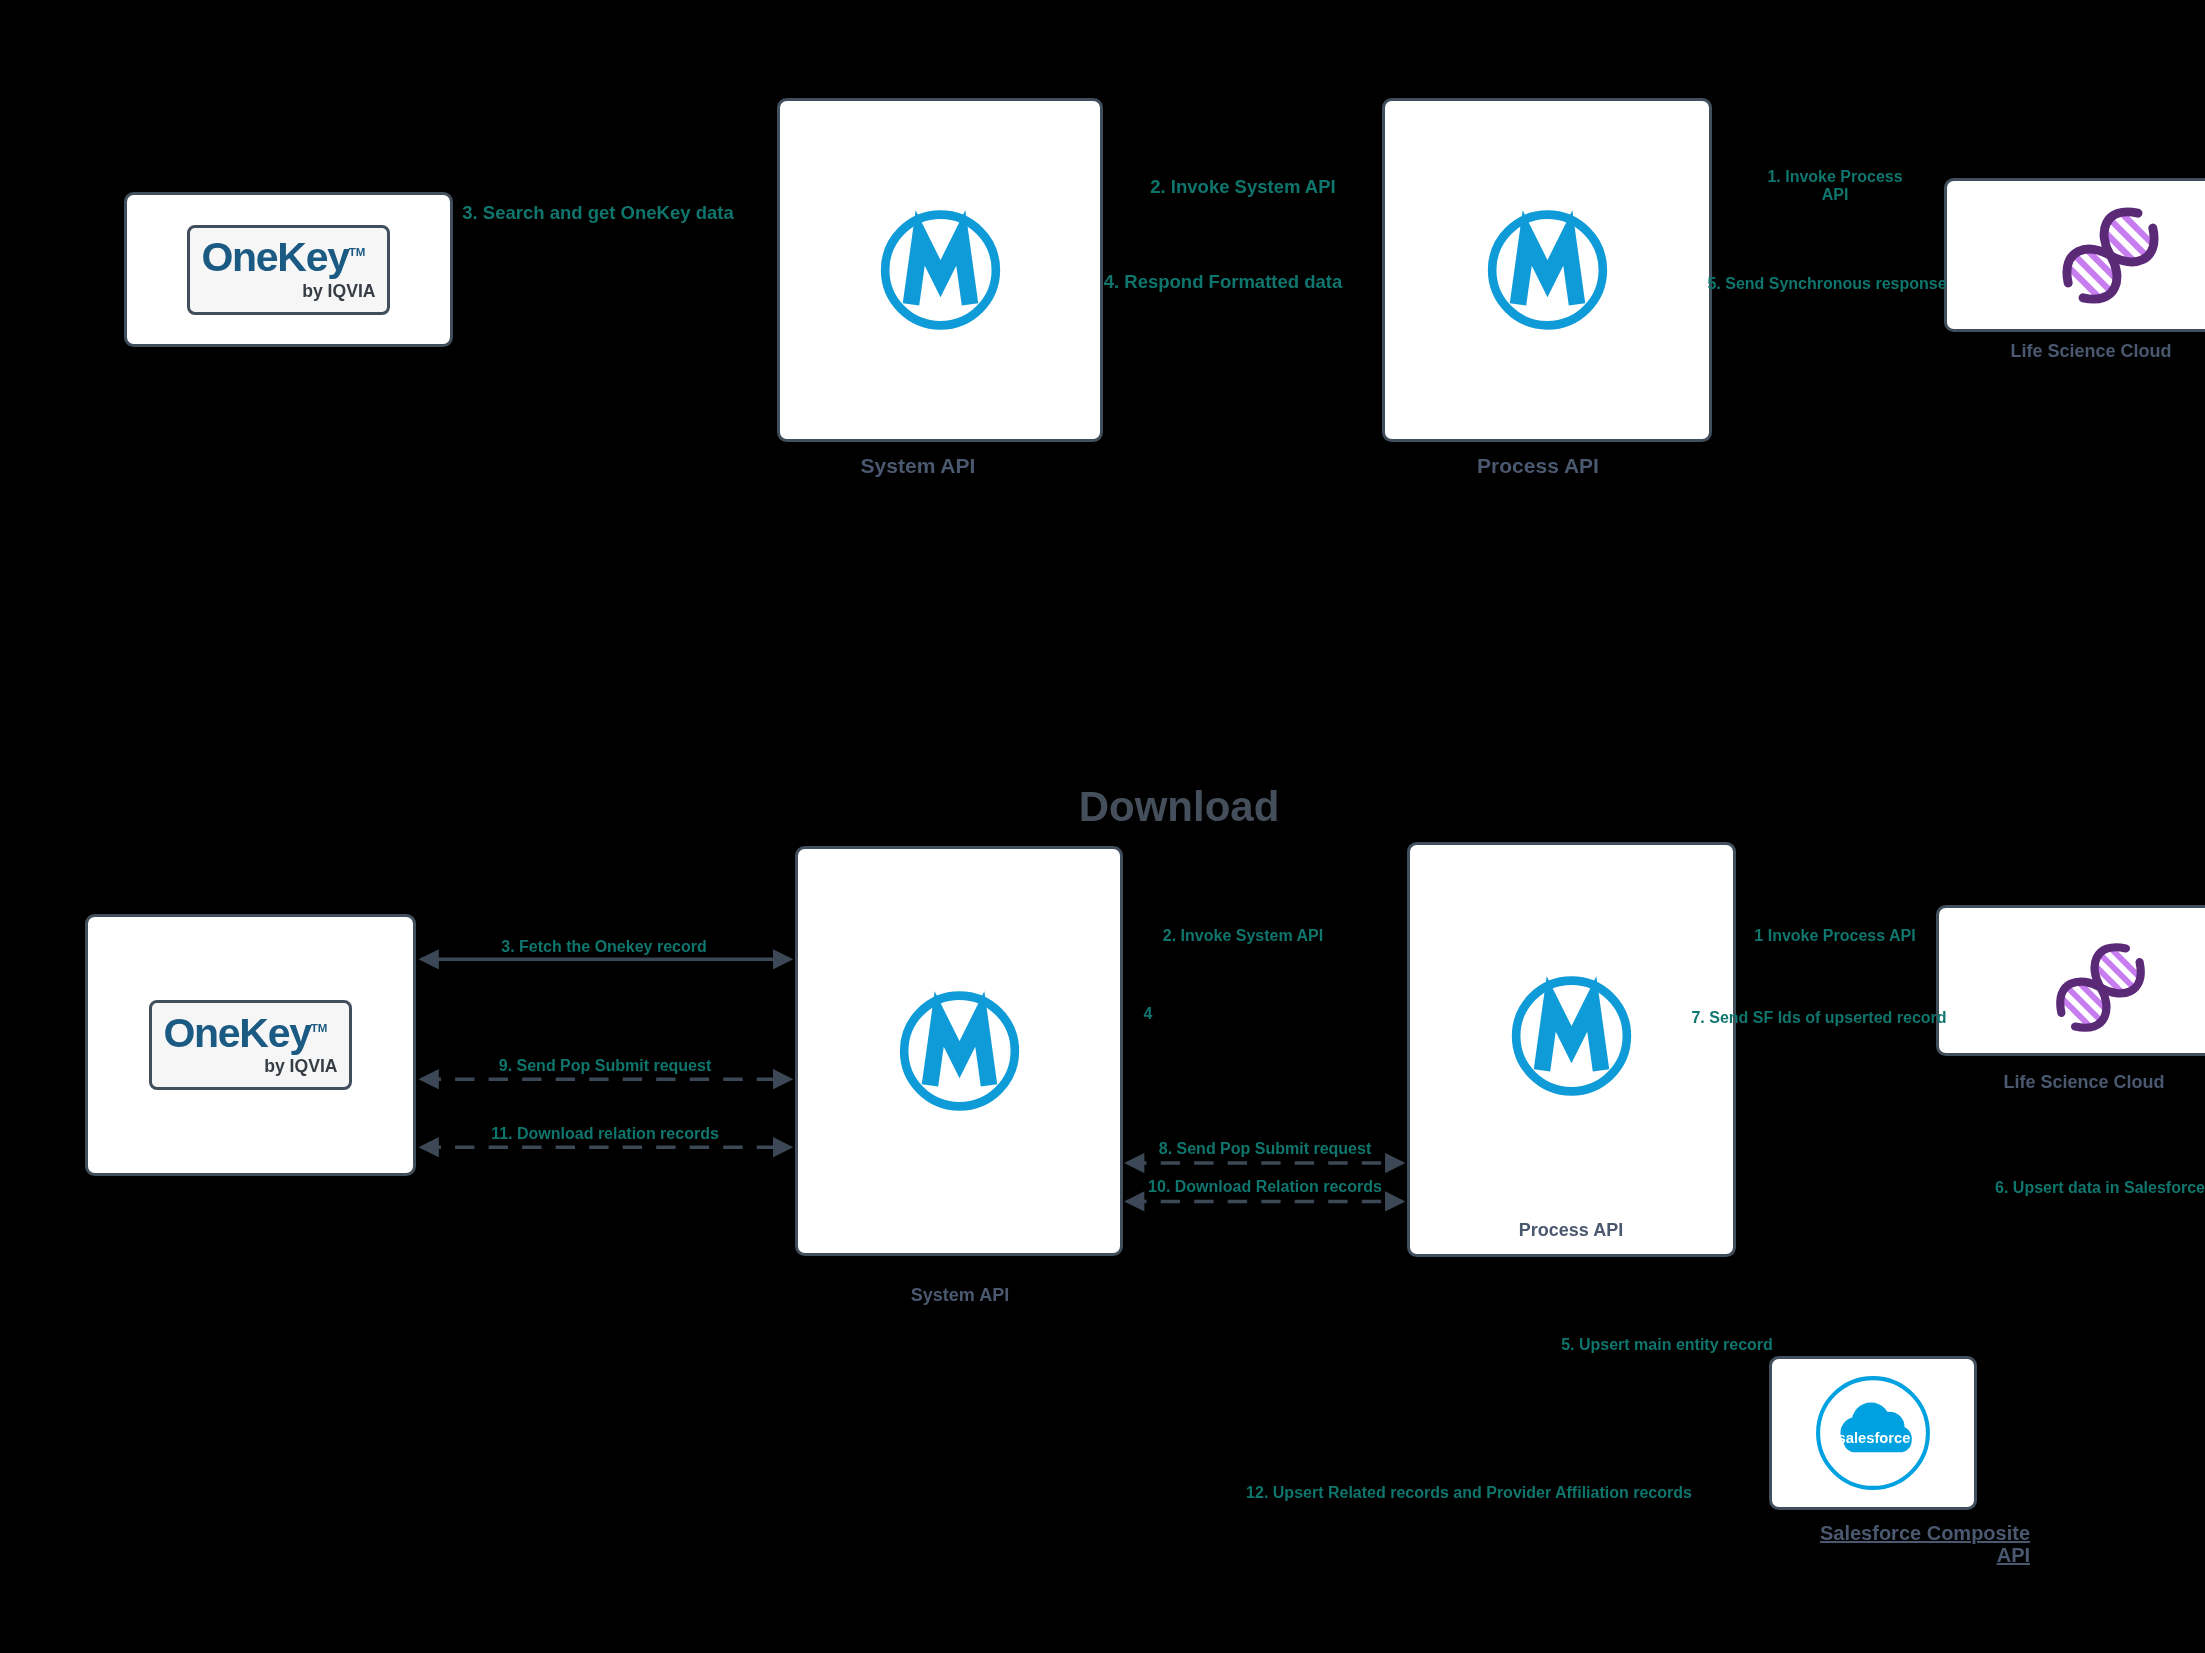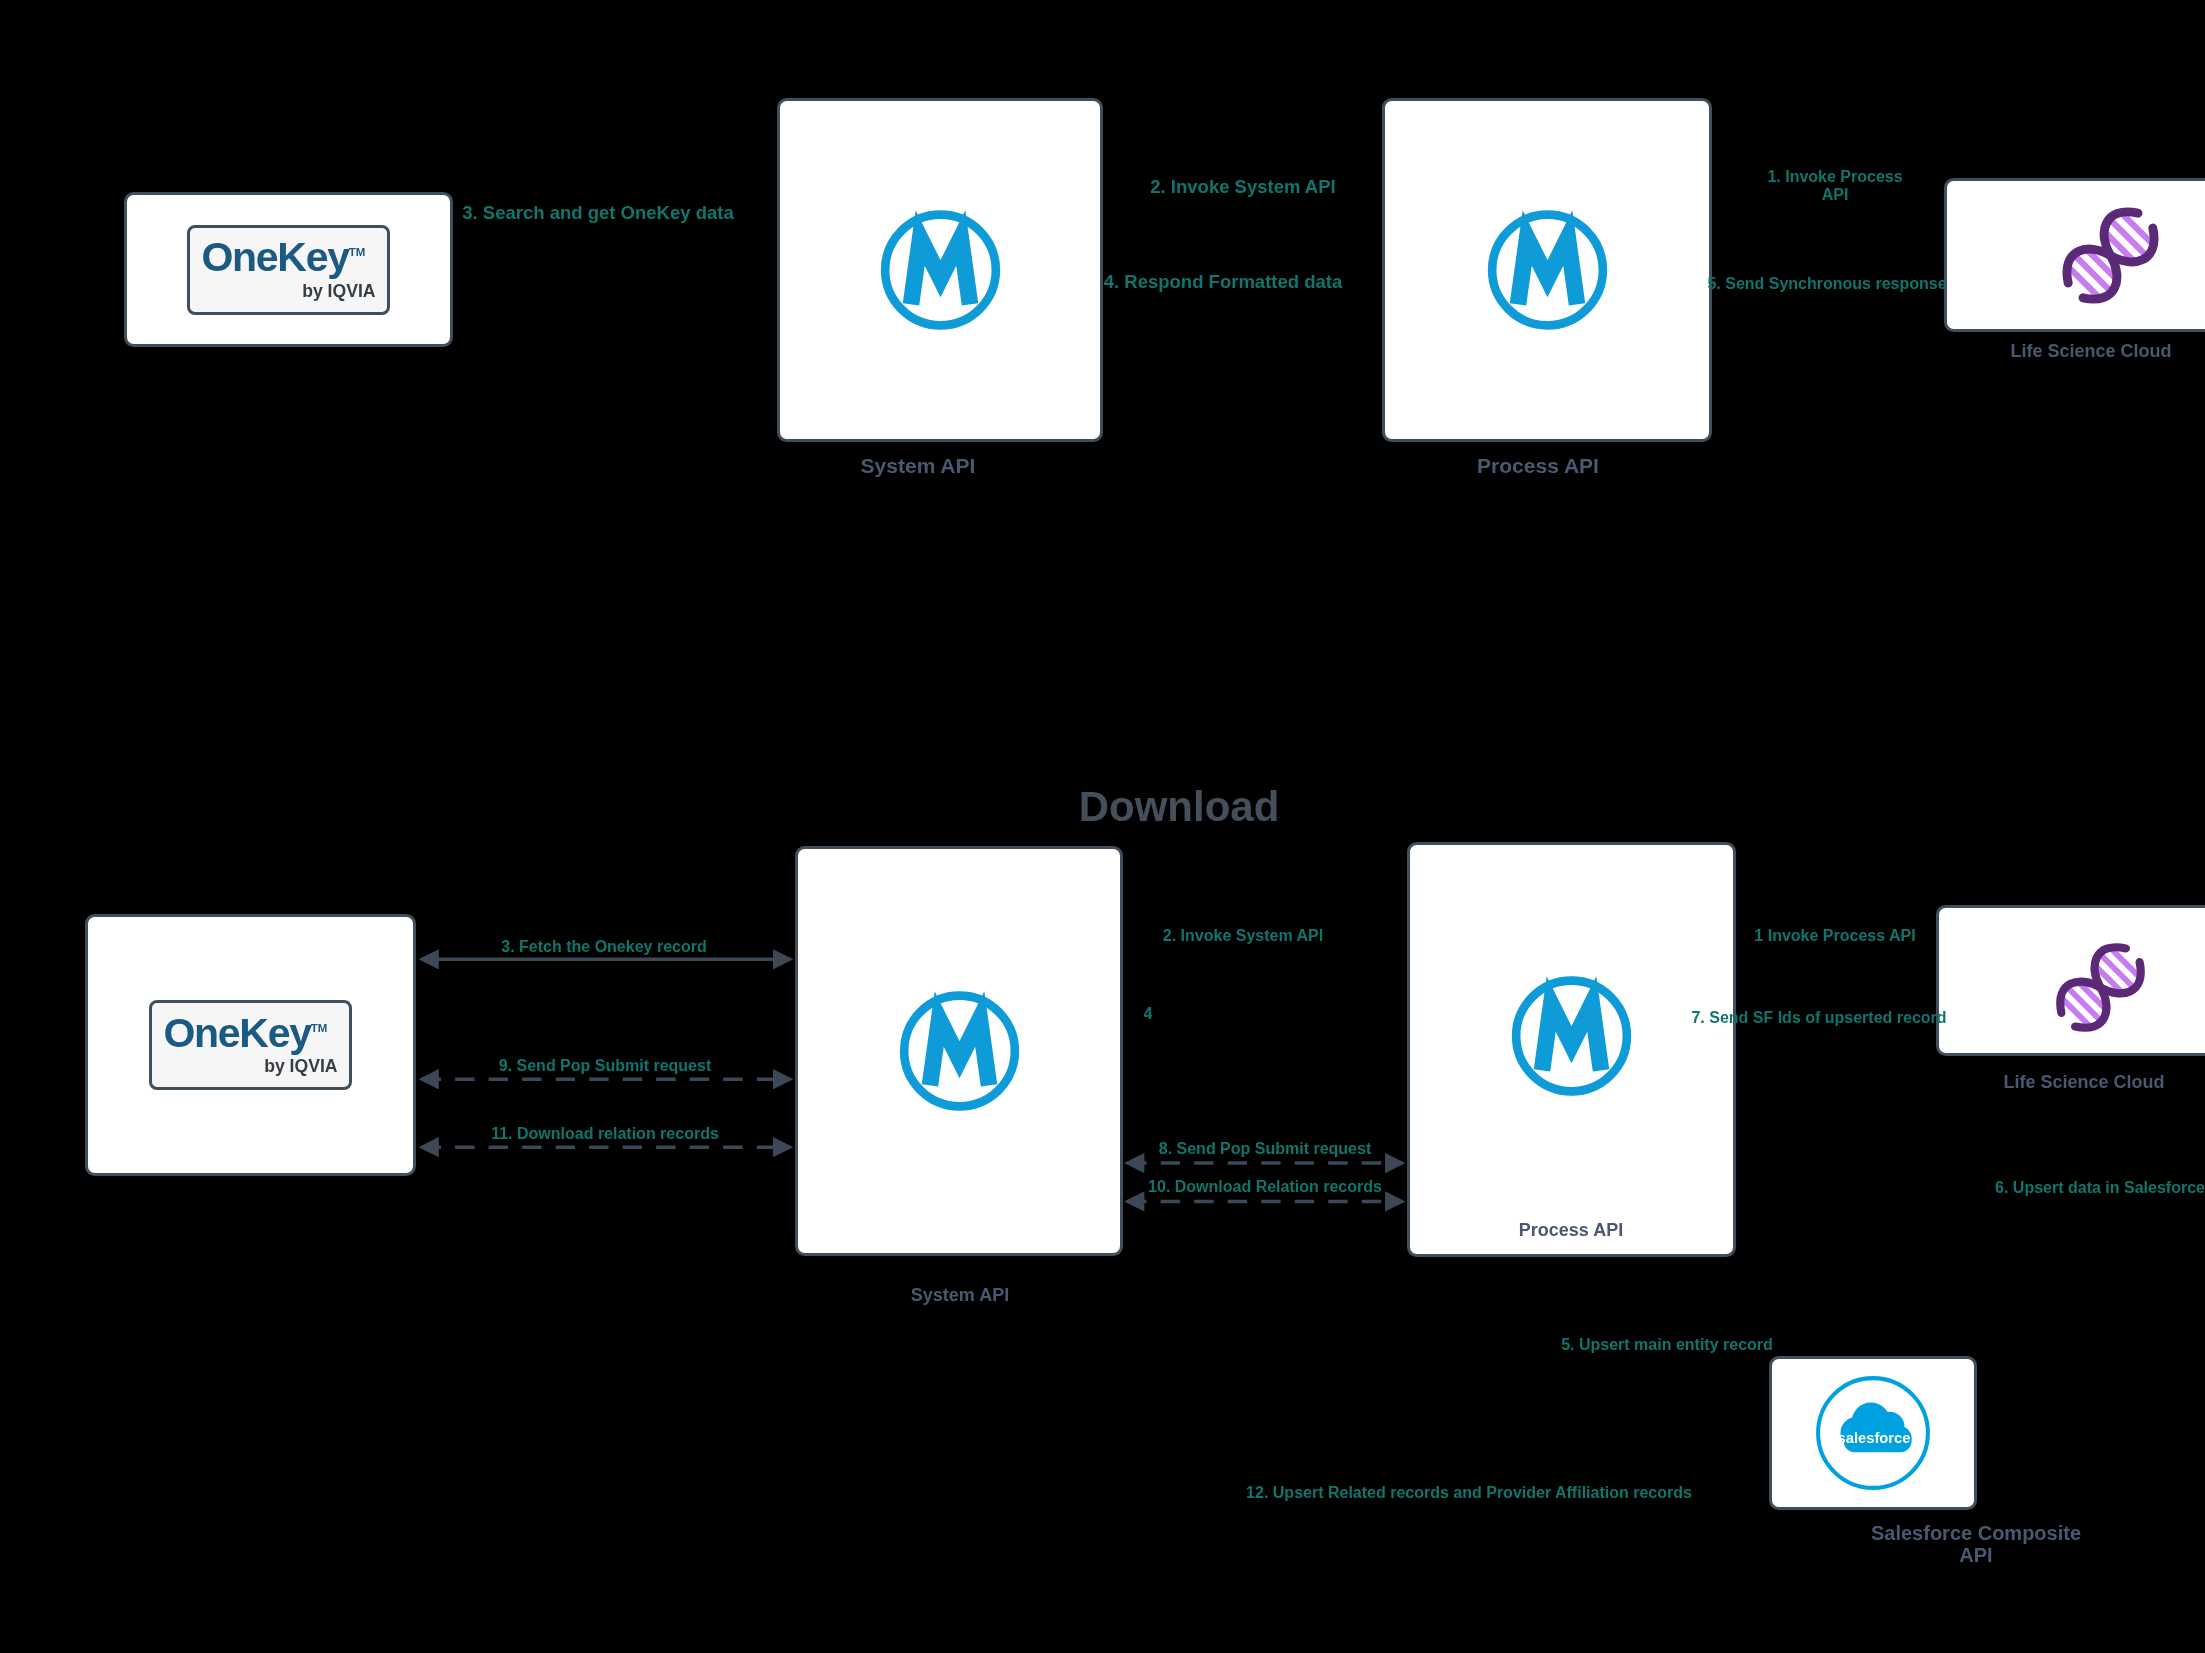--- a/index.html
+++ b/index.html
@@ -28,21 +28,21 @@
     text-align:center;
     white-space:pre-line;
     z-index:5;
     line-height:1.14;
   }
   .ttl{
     position:absolute;
     transform:translate(-50%,-50%);
     color:#4a5870;
     font-weight:bold;
-    text-align:center;
+    text-align:right;
     white-space:pre-line;
     z-index:5;
     line-height:1.1;
   }
   .fs96{font-size:42px;color:#454f5b;margin-top:27px;}
   .fs48{font-size:21px;}
   .fs46{font-size:20px;}
   .fs42{font-size:18.5px;}
   .fs41{font-size:18px;}
   .fs34{font-size:16px;}
@@ -186,21 +186,21 @@
           <circle cx="86" cy="65" r="12"></circle>
           <rect x="31" y="56" width="67" height="23" rx="11.5"></rect>
         </g>
         <text x="61" y="70" text-anchor="middle" font-size="14.5" fill="#ffffff" font-weight="bold" font-family="Liberation Sans, sans-serif">salesforce</text>
       </svg>
     </div>
 
     <div class="ttl fs41" style="left:960px;top:1296px;">System API</div>
     <div class="ttl fs41" style="left:1571px;top:1231px;">Process API</div>
     <div class="ttl fs41" style="left:2084px;top:1083px;">Life Science Cloud</div>
-    <div class="ttl fs46" style="left:1976px;top:1544px;">Salesforce Composite
+    <div class="ttl fs46" style="left:1925px;top:1544px;text-decoration:underline;">Salesforce Composite
 API</div>
 
     <div class="lbl fs34" style="left:604px;top:947px;">3. Fetch the Onekey record</div>
     <div class="lbl fs34" style="left:605px;top:1066px;">9. Send Pop Submit request</div>
     <div class="lbl fs34" style="left:605px;top:1134px;">11. Download relation records</div>
     <div class="lbl fs34" style="left:1243px;top:936px;">2. Invoke System API</div>
     <div class="lbl fs34" style="left:1148px;top:1014px;">4</div>
     <div class="lbl fs34" style="left:1265px;top:1149px;">8. Send Pop Submit request</div>
     <div class="lbl fs34" style="left:1265px;top:1187px;">10. Download Relation records</div>
     <div class="lbl fs34" style="left:1835px;top:936px;">1 Invoke Process API</div>

